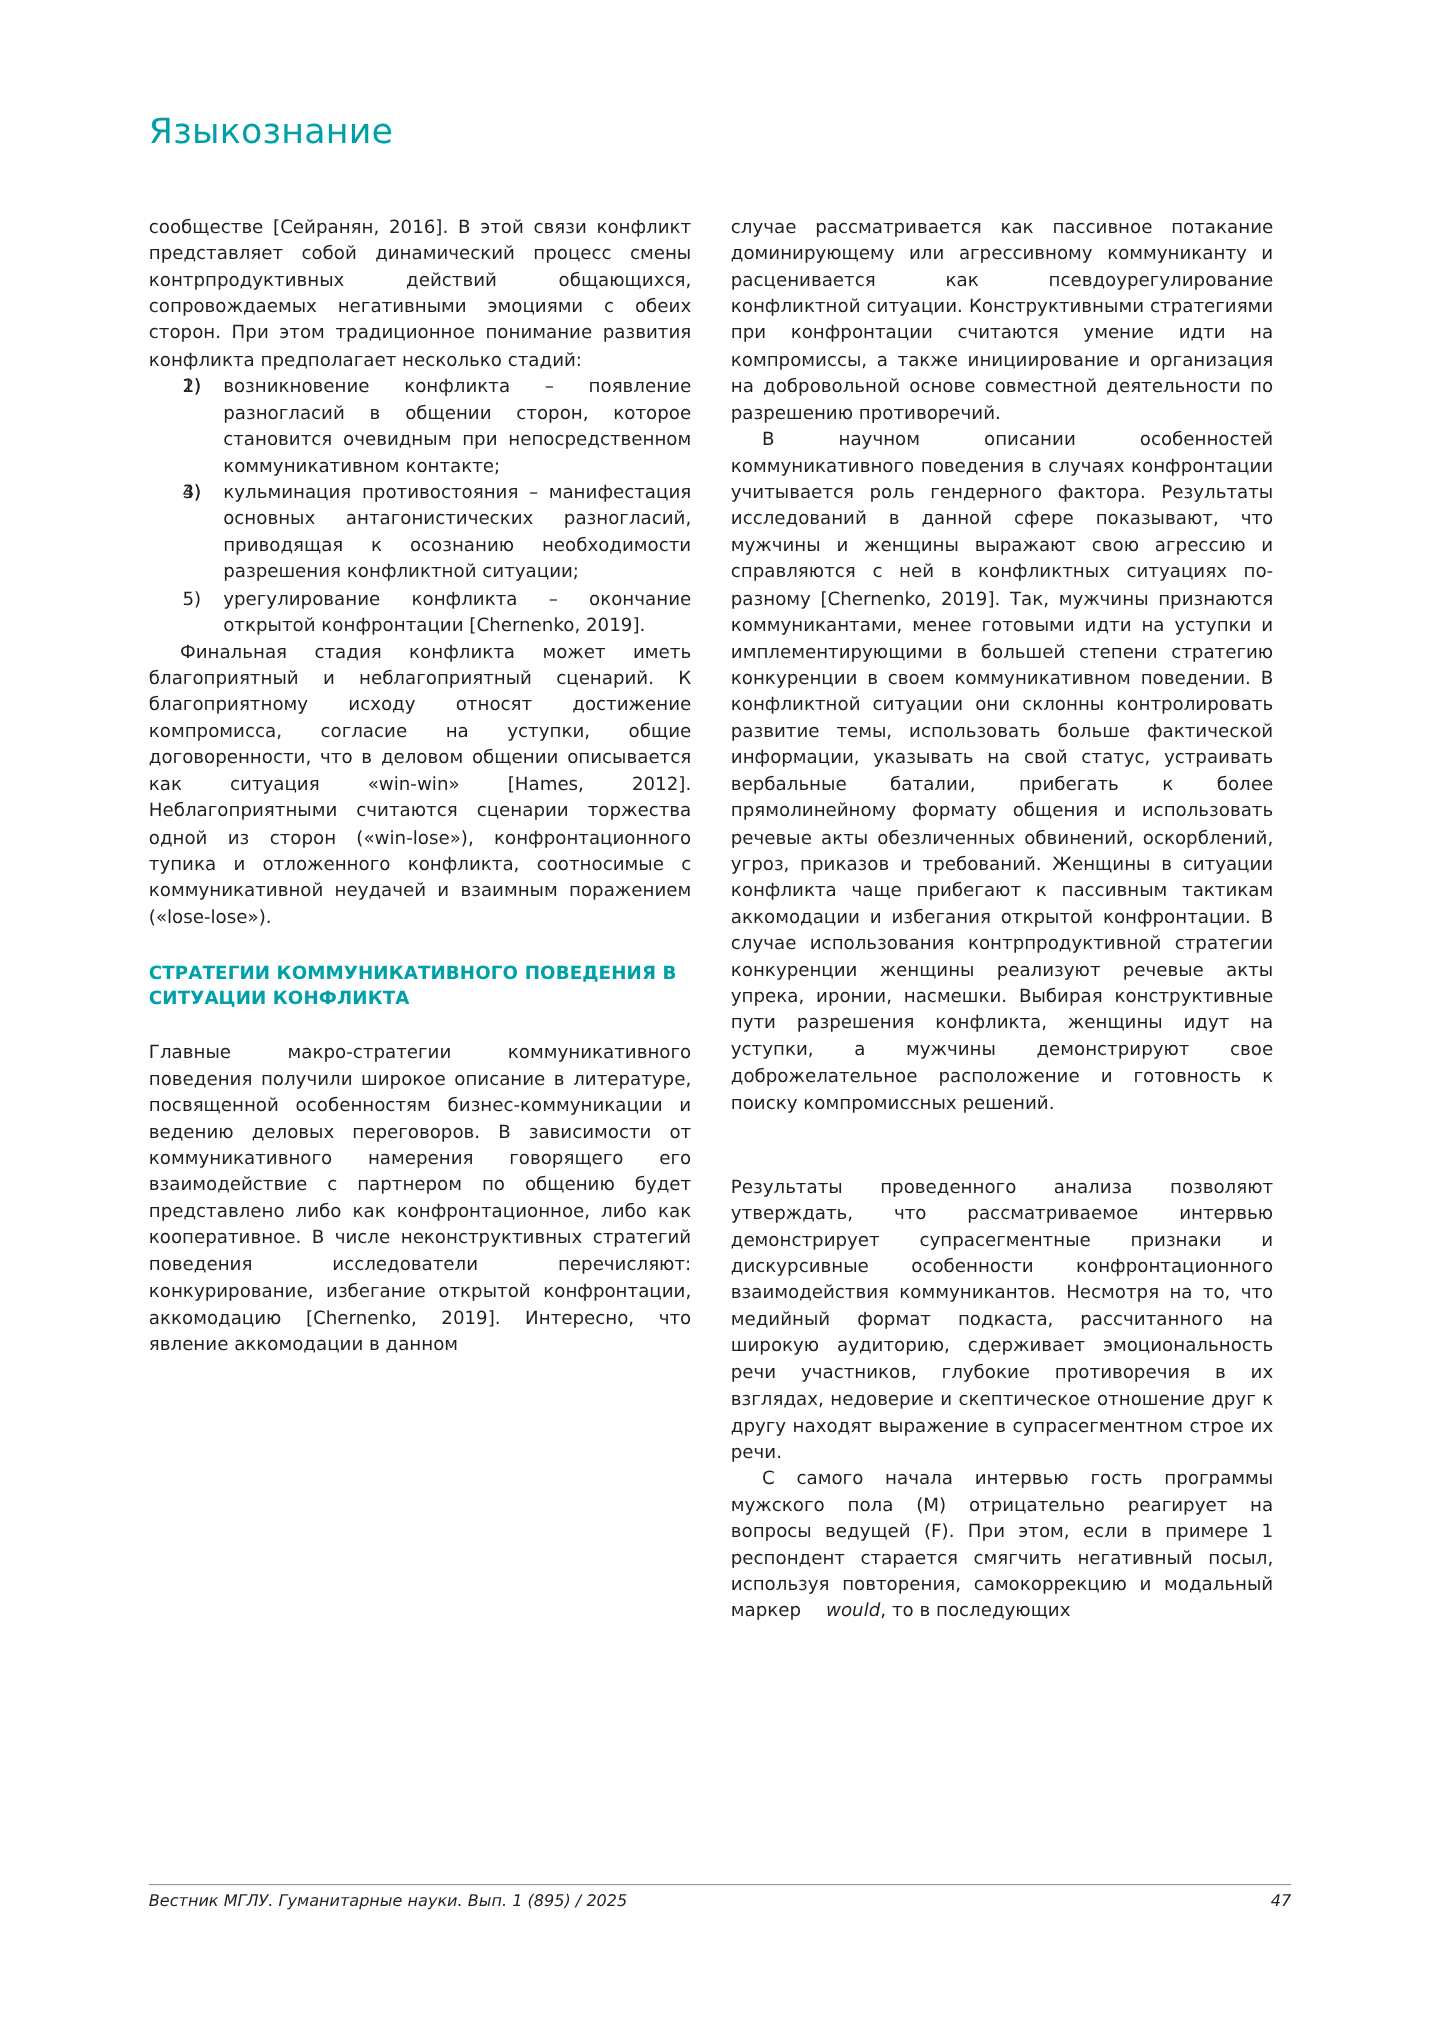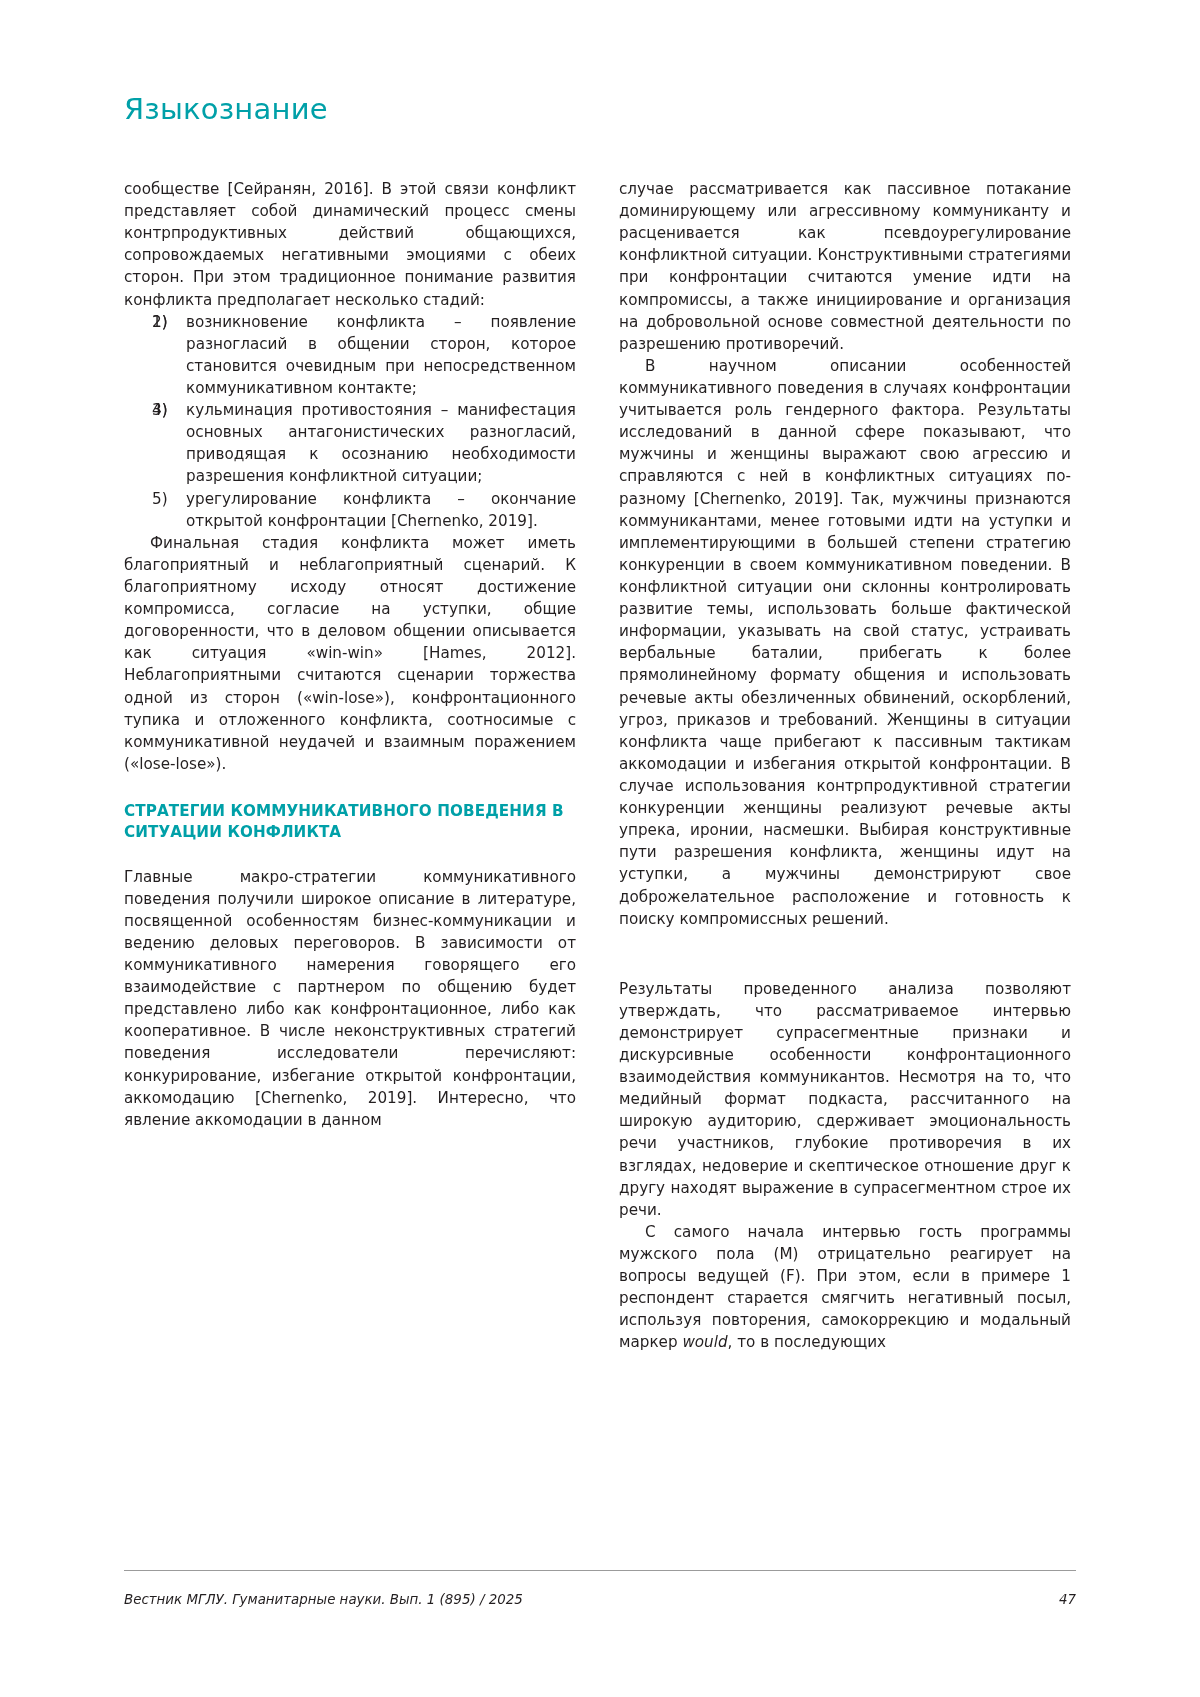--- a/index.html
+++ b/index.html
@@ -30,21 +30,21 @@
     letter-spacing: 0.2px;
     font-family: "DejaVu Sans", "Liberation Sans", sans-serif;
     margin-top: 20px;
   }
   .columns {
     position: absolute;
     left: 124px;
     top: 178px;
     width: 952px;
     display: flex;
-    gap: 43px;
+    gap: 33px;
   }
   .col {
     width: 452px;
   }
   p, li {
     font-size: 15.2px;
     line-height: 1.455;
     text-align: justify;
     text-justify: inter-word;
     margin: 0;
@@ -85,36 +85,36 @@
     text-transform: uppercase;
   }
   .gap-md { height: 22px; }
   .gap-lg { height: 26px; }
   .footer {
     position: absolute;
     left: 124px;
     top: 1570px;
     width: 952px;
     border-top: 1px solid #9b9b9b;
-    padding-top: 21px;
+    padding-top: 6px;
     display: flex;
     justify-content: space-between;
     align-items: baseline;
   }
   .footer .cite {
     font-size: 13.4px;
     font-style: italic;
     color: #231f20;
   }
   .footer .pageno {
     font-size: 13.4px;
     font-style: italic;
     color: #231f20;
   }
-  em.it { font-style: italic; }
+  em.it { font-style: italic; margin-left: 16px; }
 </style>
 </head>
 <body>
 
 <div class="page">
 
   <div class="header-title">Языкознание</div>
 
   <div class="columns">
 

